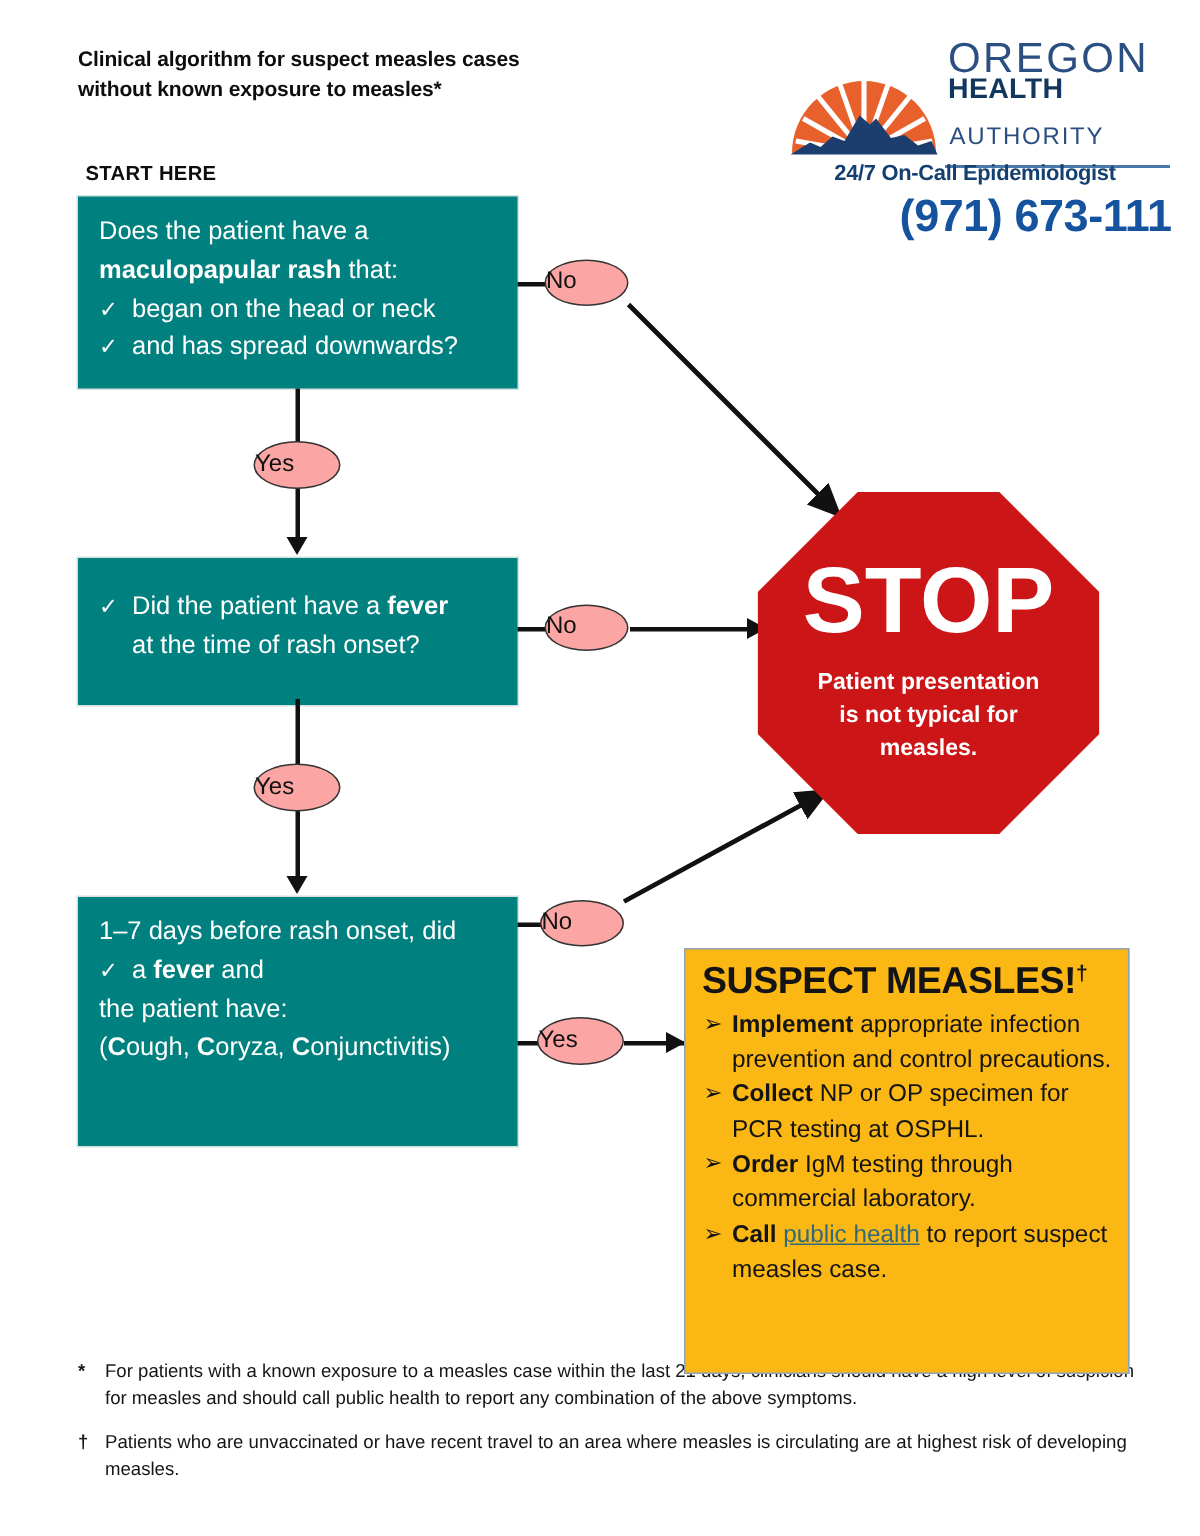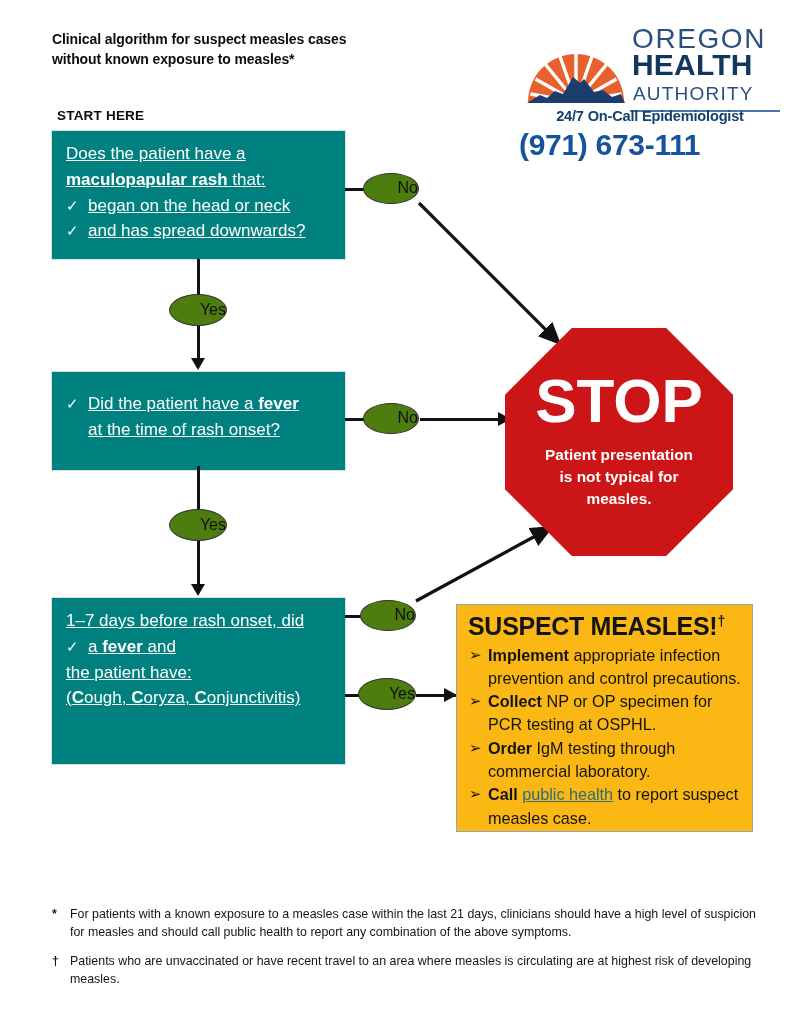--- a/index.html
+++ b/index.html
@@ -74,29 +74,29 @@
     position: absolute;
     left: 0; top: 3px;
     font-size: 28px;
     letter-spacing: 1.6px;
     font-weight: normal;
     color: #2b4f80;
   }
   .lw-health {
     position: absolute;
     left: 0; top: 28px;
-    font-size: 30px;
+    font-size: 19px;
     font-weight: bold;
     letter-spacing: 0.2px;
     color: #12375f;
   }
   .lw-authority {
     position: absolute;
     left: 1px; top: 62px;
-    font-size: 19px;
+    font-size: 16px;
     letter-spacing: 1.2px;
     color: #2b4f80;
   }
   .logo-rule {
     position: absolute;
     left: 112px;
     top: 88px;
     width: 150px;
     height: 2px;
     background: #4a78ad;
@@ -110,40 +110,40 @@
     font-size: 14.6px;
     font-weight: bold;
     color: #14406f;
     letter-spacing: -0.2px;
   }
   .phone {
     position: absolute;
     left: 519px;
     top: 128px;
     width: 262px;
-    text-align: left;
+    text-align: right;
     font-size: 30px;
     font-weight: bold;
     color: #15539e;
     letter-spacing: -0.3px;
   }
 
   
   .qbox {
     position: absolute;
     background: #00807f;
     color: #ffffff;
     box-sizing: border-box;
     padding: 10px 12px 10px 14px;
     font-size: 17px;
     line-height: 1.52;
     box-shadow: 0 0 0 1px #d6e2e2;
   }
   .qbox b { font-weight: bold; }
-  .qline { display: block; white-space: nowrap; text-decoration: underline; }
+  .qline { display: block; white-space: nowrap; }
   .qcheck {
     display: inline-block;
     width: 22px;
     font-size: 15px;
     vertical-align: baseline;
   }
 
   #qbox1 { left: 52px;  top: 131px; width: 293px; height: 128px; }
   #qbox2 { left: 52px;  top: 372px; width: 293px; height: 98px;  padding-top: 19px; }
   #qbox3 { left: 52px;  top: 598px; width: 293px; height: 166px; }
@@ -177,24 +177,24 @@
     position: absolute;
     left: 0; top: 0;
     width: 800px;
     height: 1024px;
     pointer-events: none;
   }
 
   
   .oval {
     position: absolute;
-    background: #4d7c0f;
+    background: #fca5a5;
     border: 1.6px solid #333333;
     border-radius: 50%;
-    text-align: right;
+    text-align: left;
     font-size: 16px;
     color: #111111;
     box-sizing: border-box;
     z-index: 6;
   }
   .oval span { display: block; }
 
   
   .stop-wrap {
     position: absolute;
@@ -234,23 +234,23 @@
     font-size: 15.4px;
     font-weight: bold;
     color: #ffffff;
     line-height: 1.42;
   }
 
   
   .suspect-box {
     position: absolute;
     left: 456px;
-    top: 604px;
+    top: 632px;
     width: 297px;
-    height: 228px;
+    height: 284px;
     background: #fbb713;
     border: 1.5px solid #8fa4bb;
     box-sizing: border-box;
     padding: 8px 10px 6px 11px;
     z-index: 3;
   }
   .suspect-title {
     font-size: 25px;
     font-weight: bold;
     color: #141414;

